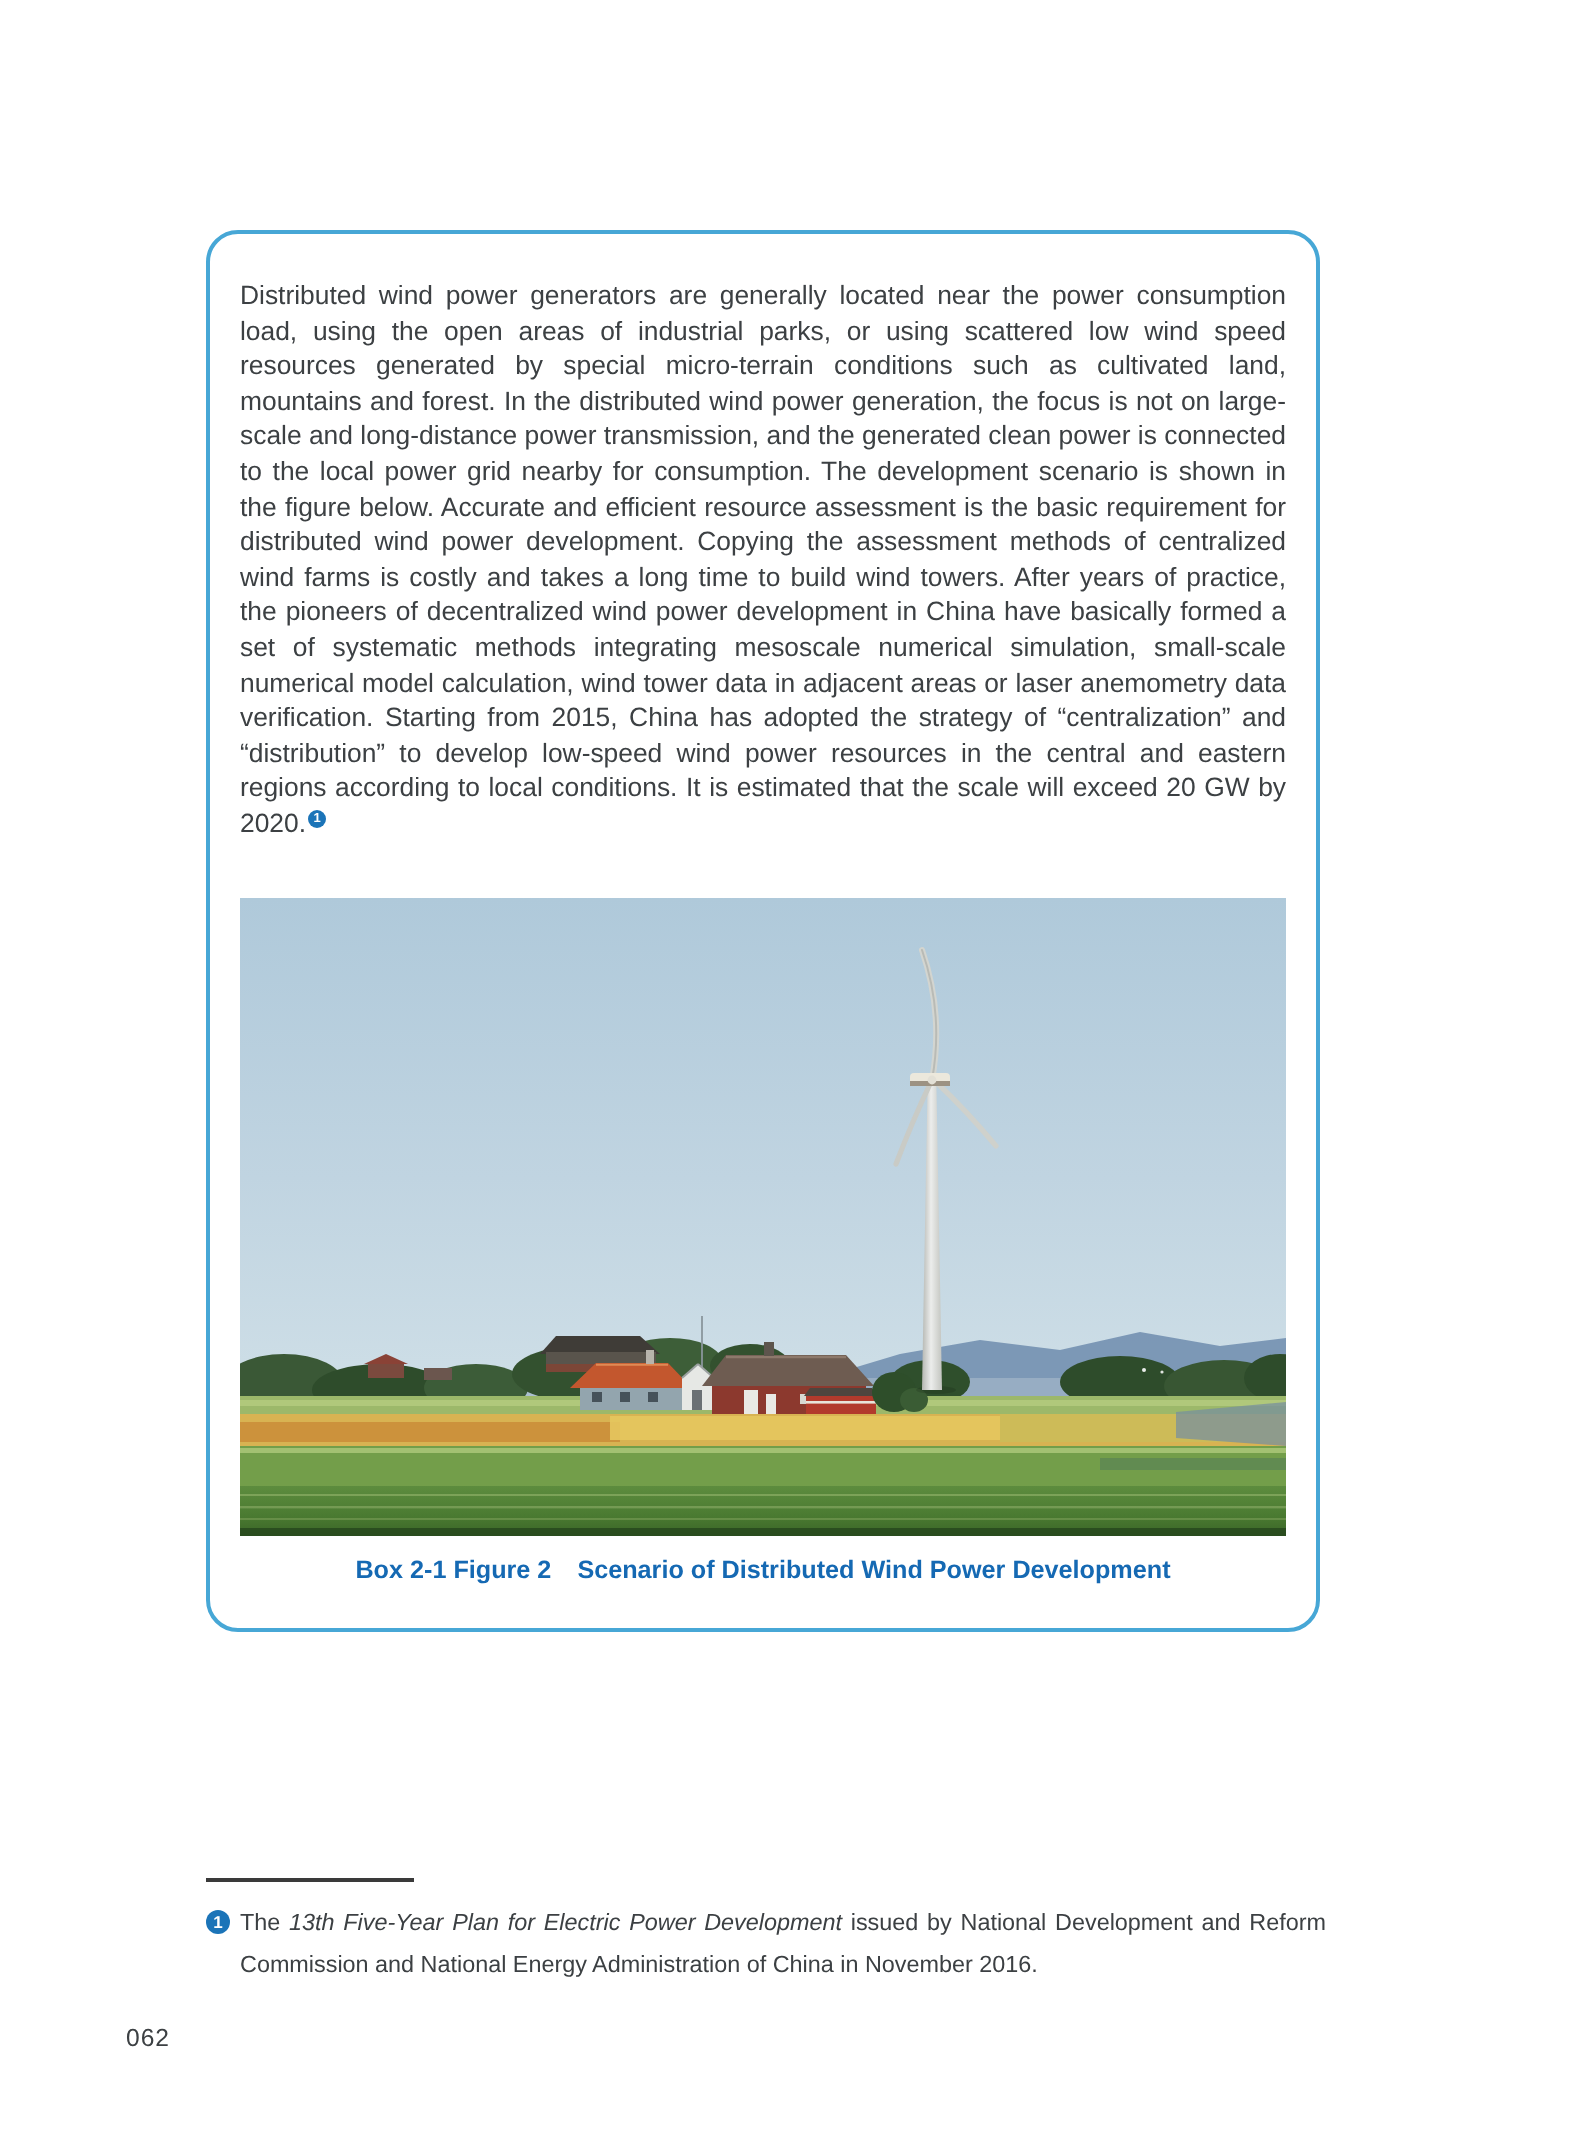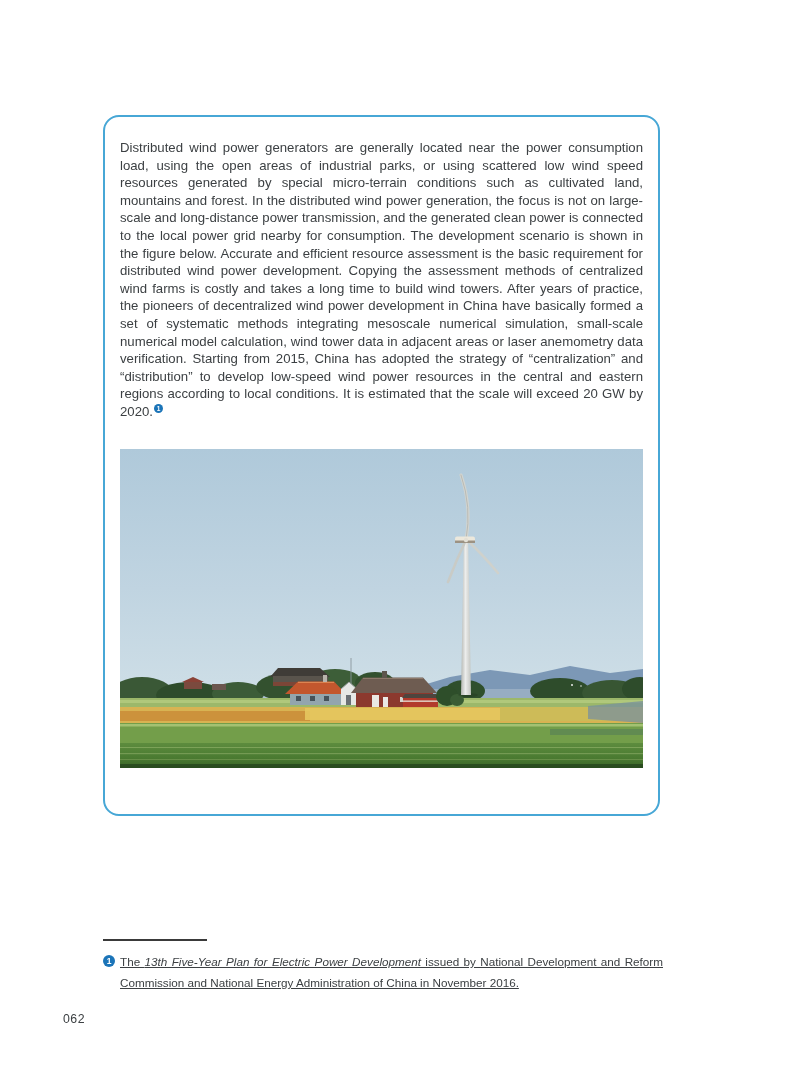--- a/index.html
+++ b/index.html
@@ -34,21 +34,21 @@
   }
   .footnote{
     position:absolute;left:103px;top:951px;width:560px;
   }
   .footnote-icon{
     position:absolute;left:0;top:4px;width:12px;height:12px;border-radius:50%;
     background:#1b74b8;color:#ffffff;font-size:8.5px;font-weight:bold;
     line-height:12px;text-align:center;
   }
   .footnote-text{
-    margin-left:17px;font-size:11.7px;line-height:21px;text-align:justify;color:#3c4043;text-decoration:underline;
+    margin-left:17px;font-size:11.7px;line-height:21px;text-align:justify;color:#3c4043;
   }
   .footnote-italic{font-style:italic;}
   .page-number{
     position:absolute;left:38px;top:1012px;font-size:12.3px;color:#3c4043;
     letter-spacing:0.5px;
     margin-left:25px;
   }
 </style>
 </head>
 <body>
@@ -169,20 +169,23 @@
       <rect x="335" y="91.5" width="20" height="2.5" fill="#9c9283"></rect>
       <circle cx="346" cy="91" r="2.2" fill="#e3e0d6"></circle>
     </g>
 
     <g>
       <circle cx="452" cy="236" r="1" fill="#ffffff" opacity="0.9"></circle>
       <circle cx="461" cy="237" r="0.8" fill="#ffffff" opacity="0.85"></circle>
     </g>
   </svg>
 
+  <div class="figure-caption">
+    <span class="caption-label">Box 2-1 Figure 2</span><span>Scenario of Distributed Wind Power Development</span>
+  </div>
 </div>
 
 <div class="footnote-rule"></div>
 
 <div class="footnote">
   <span class="footnote-icon">1</span>
   <div class="footnote-text"><span>The </span><span class="footnote-italic">13th Five-Year Plan for Electric Power Development</span><span> issued by National Development and Reform Commission and National Energy Administration of China in November 2016.</span></div>
 </div>
 
 <div class="page-number">062</div>

